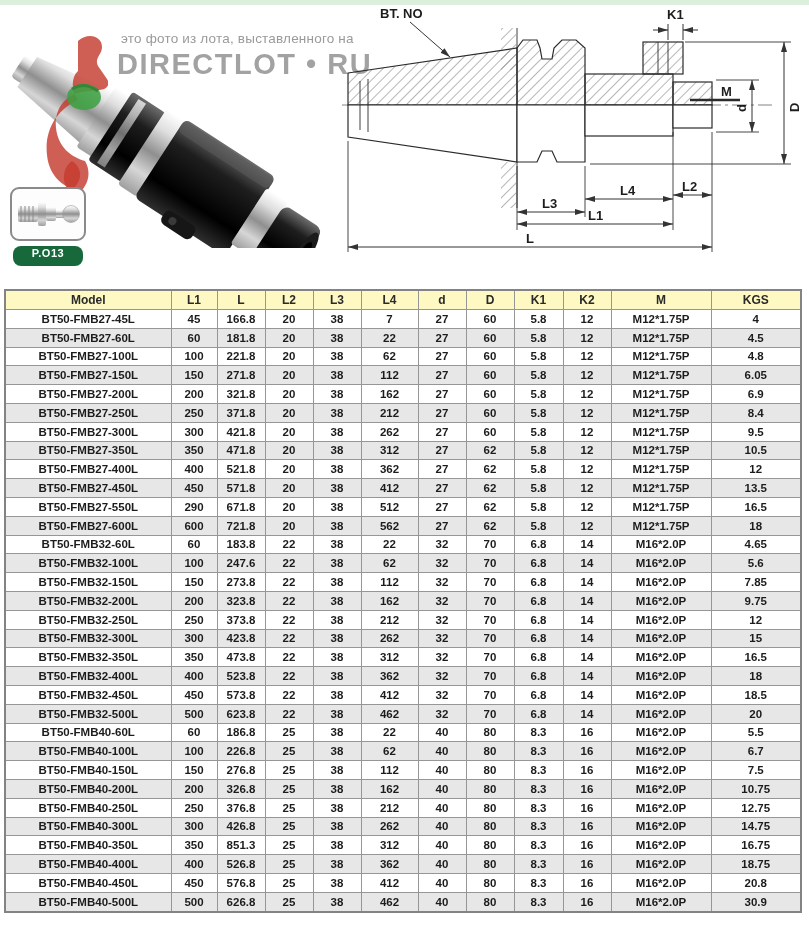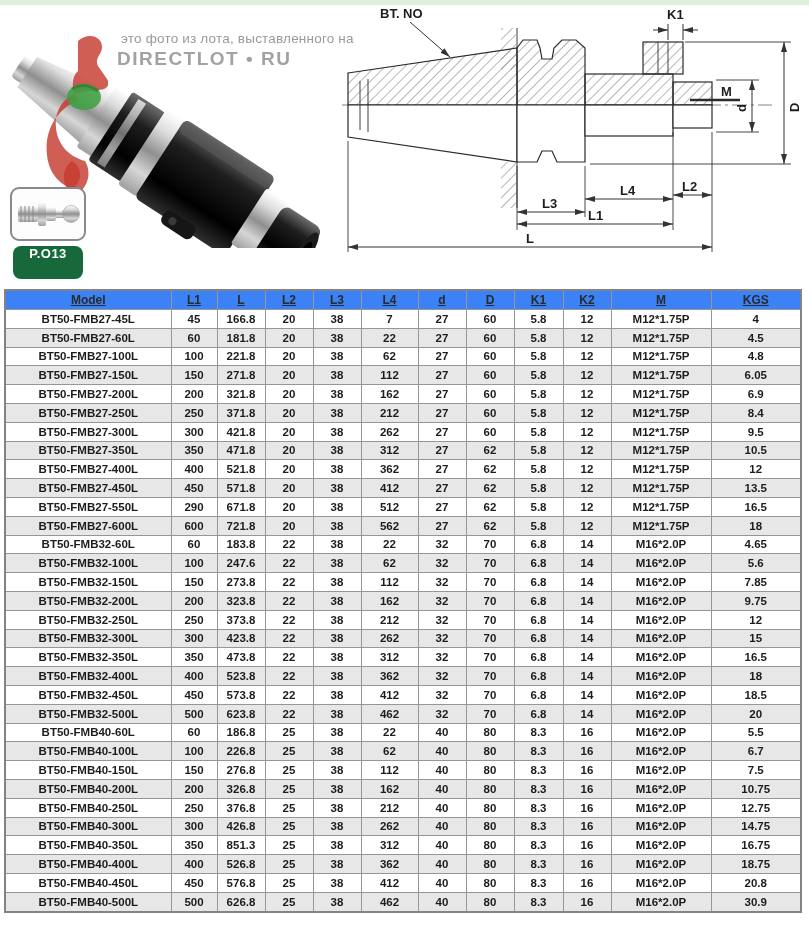--- a/index.html
+++ b/index.html
@@ -3,38 +3,38 @@
 <meta charset="utf-8">
 <style>
   html,body{margin:0;padding:0;background:#fff;}
   body{font-family:"Liberation Sans",sans-serif;}
   .page{position:relative;width:809px;height:933px;background:#ffffff;overflow:hidden;}
   .top-strip{position:absolute;left:0;top:0;width:809px;height:5px;background:#dceedc;}
 
   
   .photo-svg{position:absolute;left:6px;top:28px;width:330px;height:220px;}
   .wm-line1{position:absolute;left:121px;top:31px;width:260px;font-size:13.5px;color:#9a9a9a;letter-spacing:.2px;white-space:nowrap;}
-  .wm-line2{position:absolute;left:117px;top:48px;font-size:19px;font-weight:bold;color:#a2a2a2;letter-spacing:1.5px;white-space:nowrap;}
+  .wm-line2{position:absolute;left:117px;top:48px;font-size:29px;font-weight:bold;color:#a2a2a2;letter-spacing:1.5px;white-space:nowrap;}
   .logo-svg{position:absolute;left:42px;top:33px;width:66px;height:162px;}
 
   .thumb-box{position:absolute;left:10px;top:187px;width:76px;height:54px;border:2px solid #8a8a8a;border-radius:9px;background:#fdfdfd;box-sizing:border-box;}
   .thumb-box svg{width:100%;height:100%;}
-  .badge{position:absolute;left:13px;top:246px;width:70px;height:33px;border-radius:8px;
-         color:#fff;font-size:13px;font-weight:bold;text-align:center;line-height:15px;letter-spacing:.5px;}
+  .badge{position:absolute;left:13px;top:246px;width:70px;height:20px;border-radius:8px;
+         color:#fff;font-size:11px;font-weight:bold;text-align:center;line-height:15px;letter-spacing:.5px;}
 
   
   .diagram-svg{position:absolute;left:340px;top:2px;width:465px;height:265px;}
   .diagram-svg text{font-family:"Liberation Sans",sans-serif;font-size:13px;font-weight:bold;fill:#1d1d1d;stroke:none;}
 
   
   table.spec{position:absolute;left:4px;top:289px;width:797px;border-collapse:collapse;table-layout:fixed;
              border:2px solid #838383;}
   table.spec th, table.spec td{border:1px solid #969696;text-align:center;vertical-align:middle;
              font-weight:bold;color:#1c1c1c;overflow:hidden;white-space:nowrap;padding:0;}
-  table.spec th{height:18px;font-size:12px;background:#3b82f6;color:#2a2a2a;text-decoration:underline;}
+  table.spec th{height:18px;font-size:12px;background:#fef9c3;color:#2a2a2a;}
   table.spec td{height:17.8px;font-size:11.5px;}
   table.spec tbody tr:nth-child(even){background:#e7e7e7;}
   table.spec tbody tr:nth-child(odd){background:#ffffff;}
 </style>
 </head>
 <body>
 
 <div class="page">
   <div class="top-strip"></div>
 

